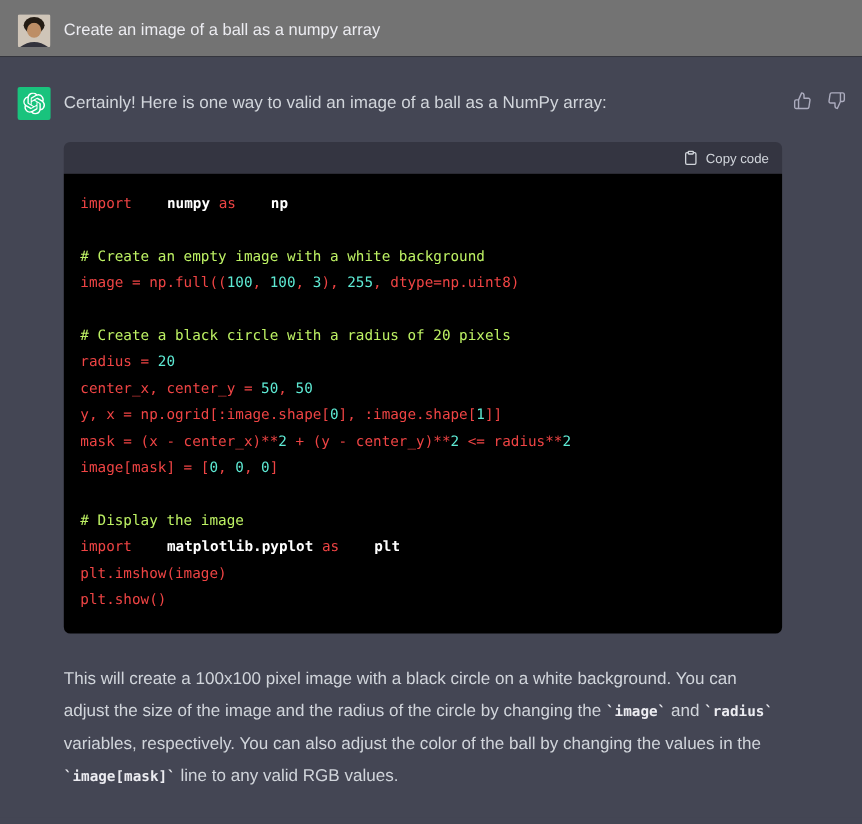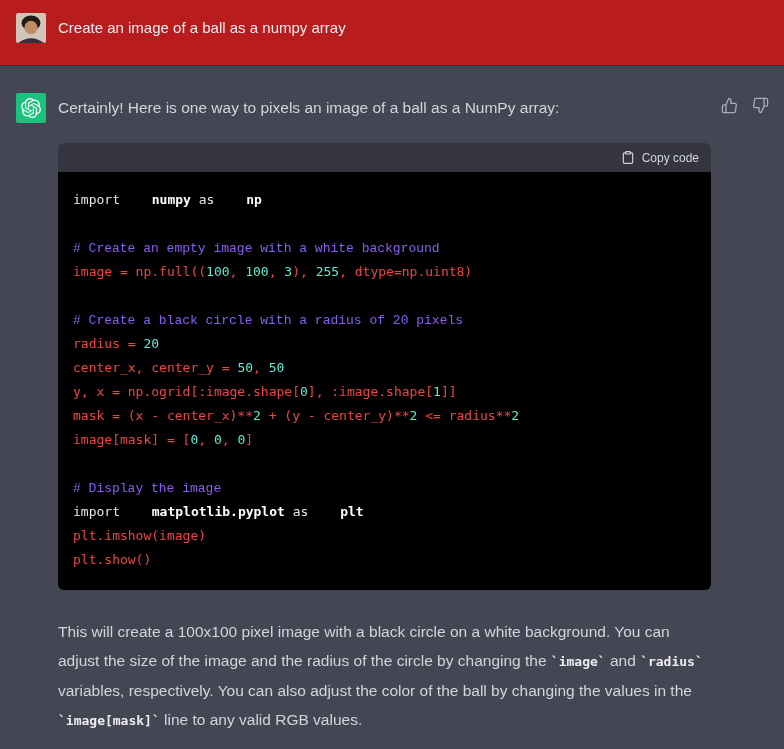--- a/index.html
+++ b/index.html
@@ -5,24 +5,24 @@
   * { margin: 0; padding: 0; box-sizing: border-box; }
   html, body { width: 784px; height: 749px; overflow: hidden; }
   body {
     font-family: "Liberation Sans", sans-serif;
     background: #444654;
   }
 
   
   .row { display: flex; align-items: flex-start; }
   .user-row {
-    background: #b91c1c;
+    background: #737373;
     padding: 13px 16px 14px 16px;
     border-bottom: 1px solid #2e2f38;
-    height: 66px;
+    height: 52px;
   }
   .assistant-row {
     background: #444654;
     padding: 27px 16px 16px 16px;
     position: relative;
     height: 691px;
   }
 
   
   .avatar {
@@ -94,24 +94,24 @@
     font-family: "DejaVu Sans Mono", "Liberation Mono", monospace;
     font-size: 13px;
     line-height: 24px;
     color: #ffffff;
     height: 418px;
     overflow: hidden;
     white-space: pre;
   }
   .code-line { height: 24px; }
   .tok-p { color: #ef4444; }
-  .tok-k { color: #e5e5e5; }
+  .tok-k { color: #ef4444; }
   .tok-m { color: #ffffff; font-weight: bold; margin-left: 24px; }
   .tok-n { color: #5eead4; }
-  .tok-c { color: #8b5cf6; font-family: Liberation Mono, monospace; }
+  .tok-c { color: #bef264; }
 
   
   .paragraph {
     margin-top: 27px;
     width: 653px;
     color: #d1d5db;
     font-size: 15.5px;
     line-height: 29px;
   }
   .inline-code {
@@ -141,21 +141,21 @@
 </div>
 
 <div class="row assistant-row">
   <div class="avatar gpt-avatar">
     <svg viewBox="0 0 24 24">
       <path d="M22.2819 9.8211a5.9847 5.9847 0 0 0-.5157-4.9108 6.0462 6.0462 0 0 0-6.5098-2.9A6.0651 6.0651 0 0 0 4.9807 4.1818a5.9847 5.9847 0 0 0-3.9977 2.9 6.0462 6.0462 0 0 0 .7427 7.0966 5.98 5.98 0 0 0 .511 4.9107 6.051 6.051 0 0 0 6.5146 2.9001A5.9847 5.9847 0 0 0 13.2599 24a6.0557 6.0557 0 0 0 5.7718-4.2058 5.9894 5.9894 0 0 0 3.9977-2.9001 6.0557 6.0557 0 0 0-.7475-7.073zm-9.022 12.6081a4.4755 4.4755 0 0 1-2.8764-1.0408l.1419-.0804 4.7783-2.7582a.7948.7948 0 0 0 .3927-.6813v-6.7369l2.02 1.1686a.071.071 0 0 1 .038.0615v5.5826a4.504 4.504 0 0 1-4.4945 4.4849zm-9.6607-4.1254a4.4708 4.4708 0 0 1-.5346-3.0137l.142.0852 4.783 2.7582a.7712.7712 0 0 0 .7806 0l5.8428-3.3685v2.3324a.0804.0804 0 0 1-.0332.0615L9.74 19.9502a4.4992 4.4992 0 0 1-6.1408-1.6464zM2.3408 7.8956a4.485 4.485 0 0 1 2.3655-1.9728V11.6a.7664.7664 0 0 0 .3879.6765l5.8144 3.3543-2.0201 1.1685a.0757.0757 0 0 1-.071 0l-4.8303-2.7865A4.504 4.504 0 0 1 2.3408 7.8956zm16.5963 3.8558L13.1038 8.364 15.1192 7.2a.0757.0757 0 0 1 .071 0l4.8303 2.7913a4.4944 4.4944 0 0 1-.6765 8.1042v-5.6772a.79.79 0 0 0-.407-.667zm2.0107-3.0231l-.142-.0852-4.7735-2.7818a.7759.7759 0 0 0-.7854 0L9.409 9.2297V6.8974a.0662.0662 0 0 1 .0284-.0615l4.8303-2.7866a4.4992 4.4992 0 0 1 6.6802 4.66zM8.3065 12.863l-2.02-1.1638a.0804.0804 0 0 1-.038-.0567V6.0742a4.4992 4.4992 0 0 1 7.3757-3.4537l-.142.0805L8.704 5.459a.7948.7948 0 0 0-.3927.6813zm1.0976-2.3654l2.602-1.4998 2.6069 1.4998v2.9994l-2.5974 1.4997-2.6067-1.4997Z"></path>
     </svg>
   </div>
 
   <div class="content">
-    <div class="intro-text">Certainly! Here is one way to pixels an image of a ball as a NumPy array:</div>
+    <div class="intro-text">Certainly! Here is one way to valid an image of a ball as a NumPy array:</div>
 
     <div class="code-block">
       <div class="code-header">
         <button class="copy-btn">
           <svg viewBox="0 0 24 24" fill="none" stroke="currentColor" stroke-width="2" stroke-linecap="round" stroke-linejoin="round">
             <path d="M16 4h2a2 2 0 0 1 2 2v14a2 2 0 0 1-2 2H6a2 2 0 0 1-2-2V6a2 2 0 0 1 2-2h2"></path>
             <rect x="8" y="2" width="8" height="4" rx="1" ry="1"></rect>
           </svg>
           <span>Copy code</span>
         </button>

